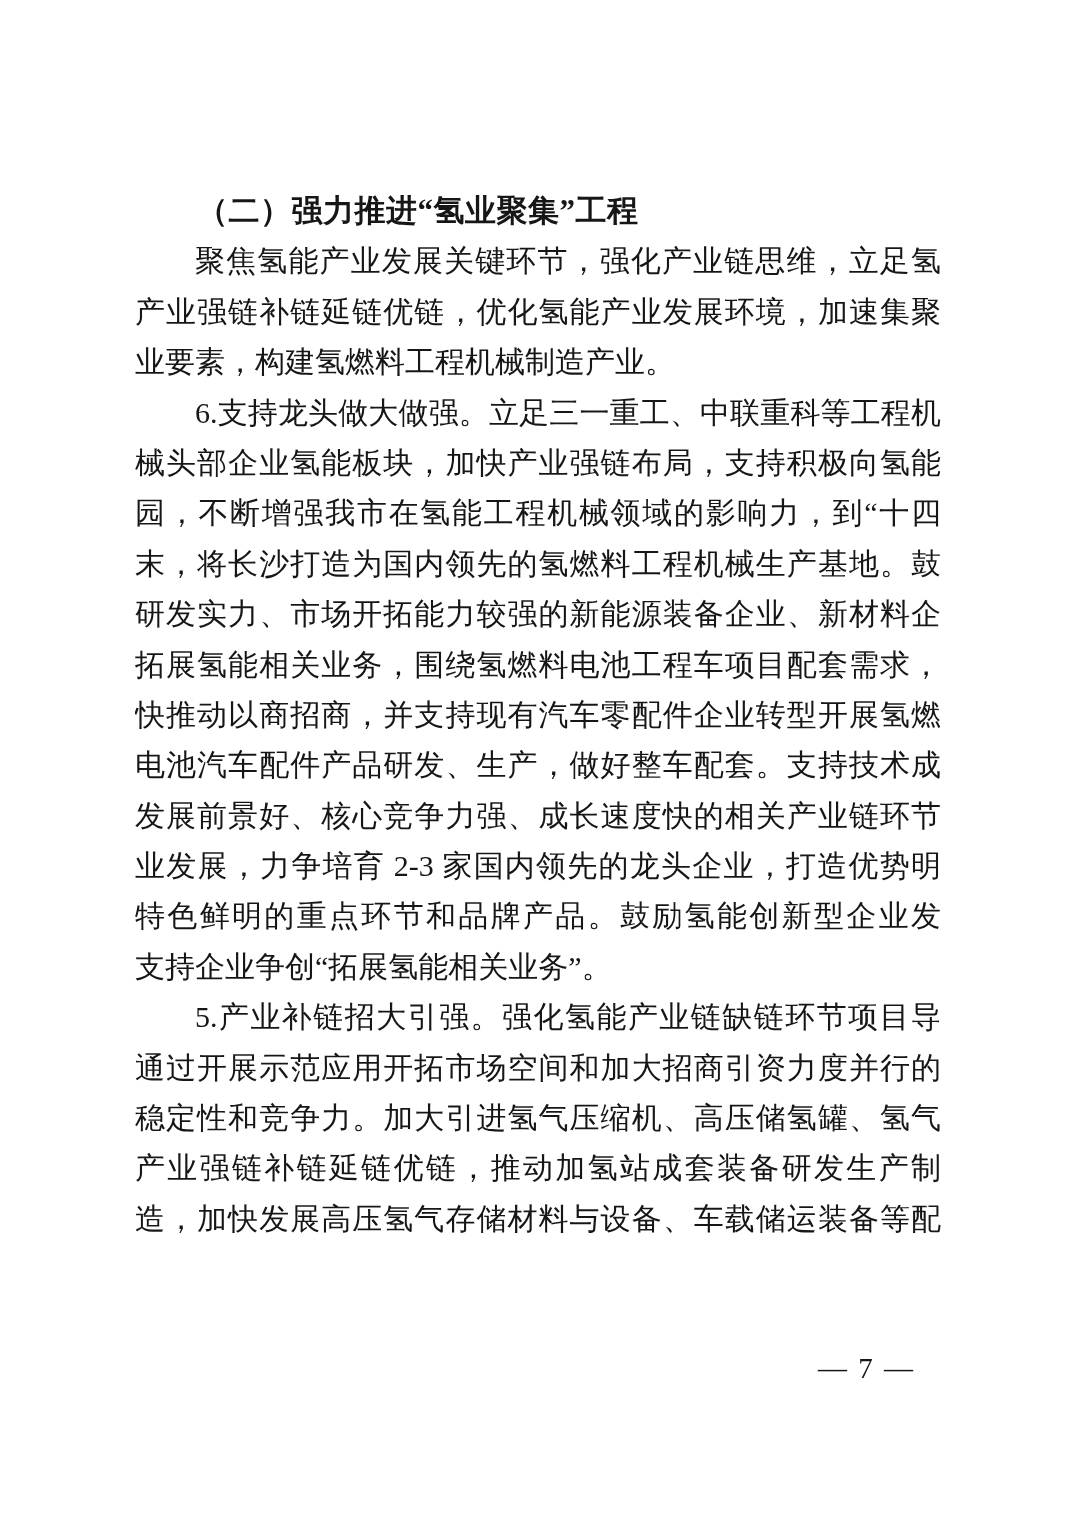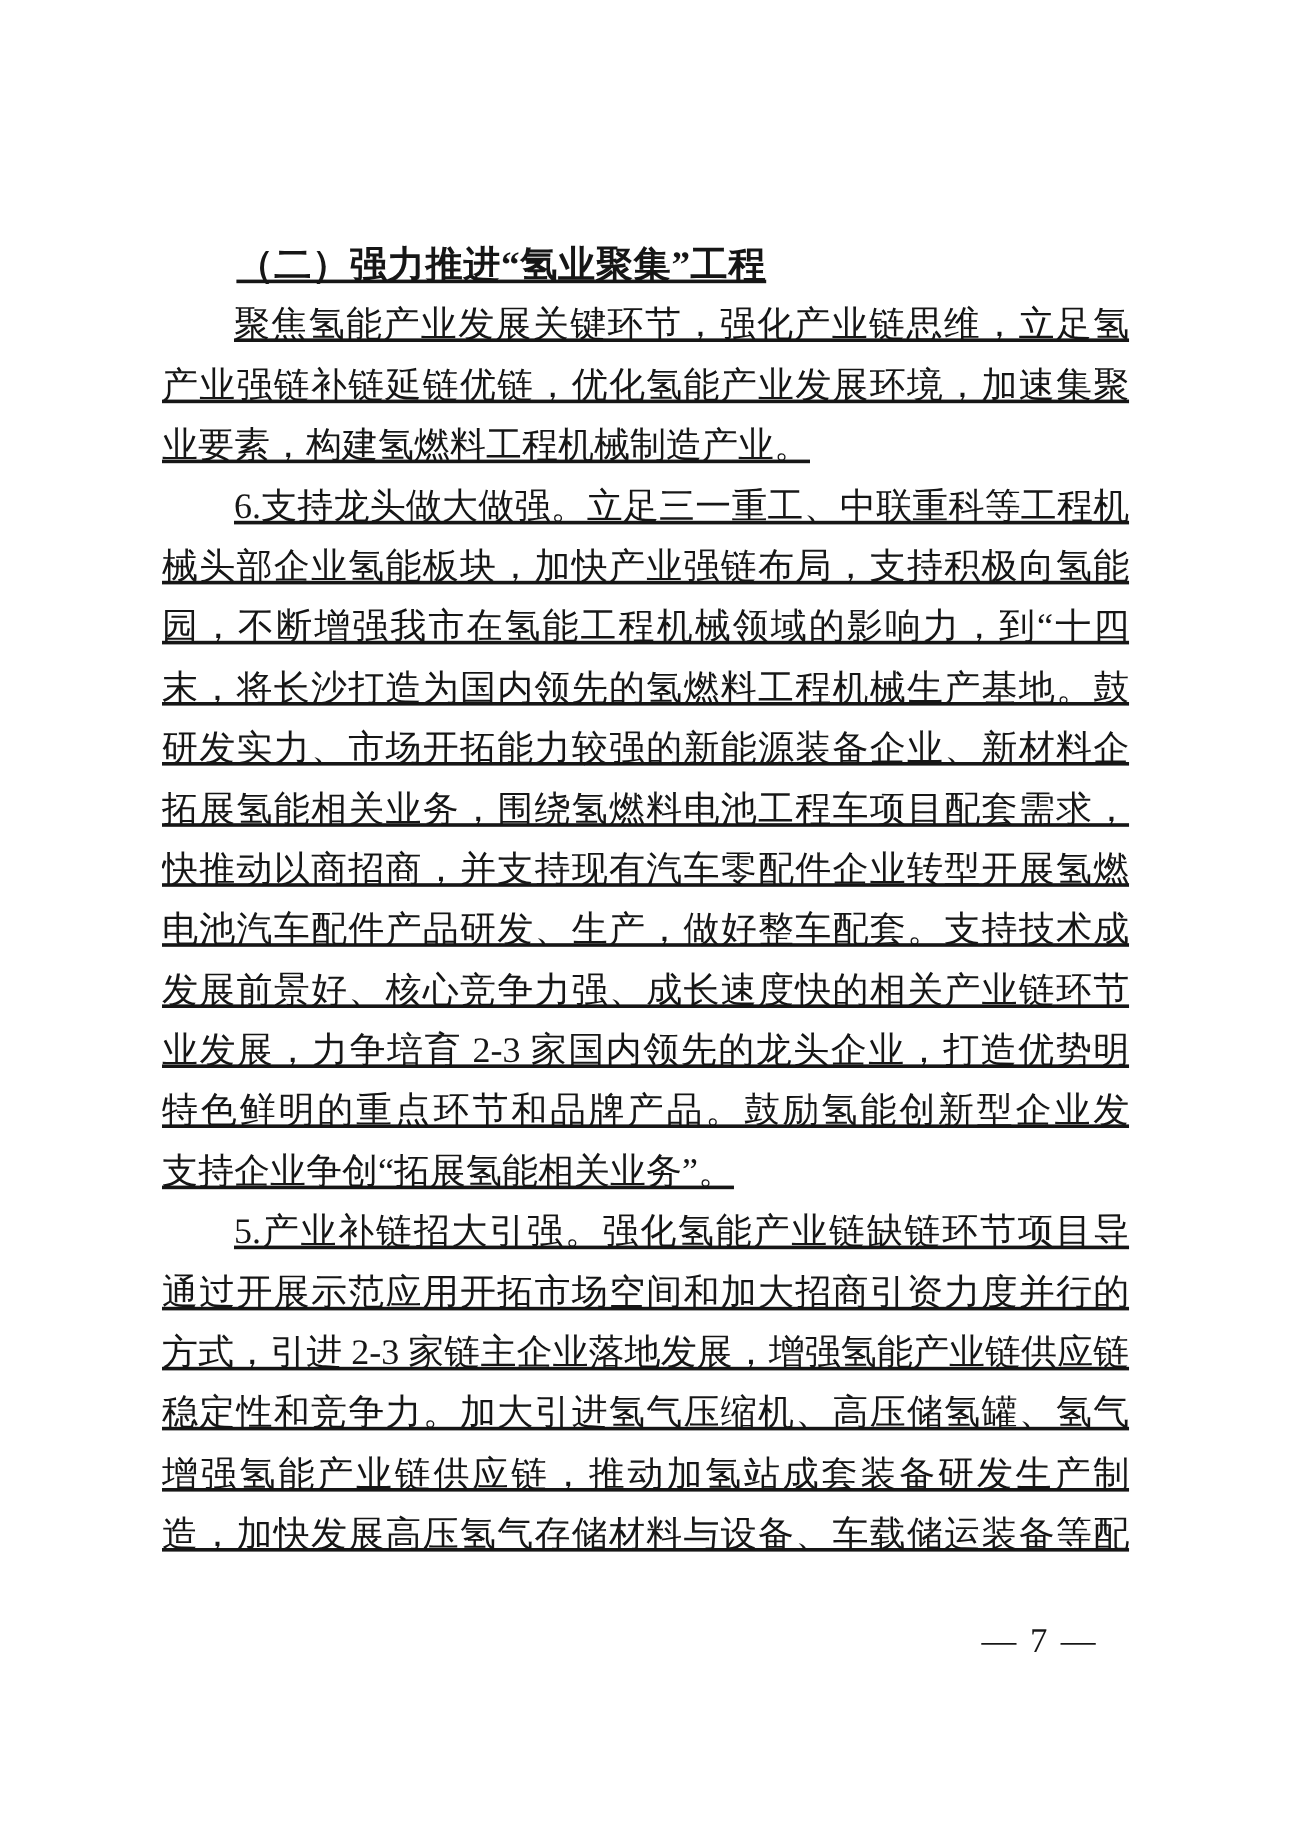--- a/index.html
+++ b/index.html
@@ -16,23 +16,22 @@
     overflow: hidden;
   }
   .page {
     position: absolute;
     inset: 0;
     background: #ffffff;
   }
   .content {
     position: absolute;
     left: 135px;
-    top: 196px;
+    top: 186px;
     width: 806px;
-    text-decoration: underline;
   }
   .heading {
     font-size: 31px;
     font-weight: bold;
     line-height: 50.4px;
     height: 50.4px;
     text-indent: 2em;
     letter-spacing: 0.5px;
     white-space: nowrap;
   }
@@ -88,21 +87,20 @@
           <div class="line">快推动以商招商，并支持现有汽车零配件企业转型开展氢燃料</div>
           <div class="line">电池汽车配件产品研发、生产，做好整车配套。支持技术成熟、</div>
           <div class="line">发展前景好、核心竞争力强、成长速度快的相关产业链环节企</div>
           <div class="line">业发展，力争培育 2-3 家国内领先的龙头企业，打造优势明显、</div>
           <div class="line">特色鲜明的重点环节和品牌产品。鼓励氢能创新型企业发展，</div>
           <div class="line last-left">支持企业争创“拓展氢能相关业务”。</div>
         </div>
         <div class="paragraph">
           <div class="line first">5.产业补链招大引强。强化氢能产业链缺链环节项目导入，</div>
           <div class="line">通过开展示范应用开拓市场空间和加大招商引资力度并行的</div>
-          <div class="line">方式，引进 2-3 家链主企业落地发展，增强氢能产业链供应链</div>
           <div class="line">稳定性和竞争力。加大引进氢气压缩机、高压储氢罐、氢气加</div>
-          <div class="line">增强氢能产业链供应链，推动加氢站成套装备研发生产制</div>
+          <div class="line">产业强链补链延链优链，推动加氢站成套装备研发生产制</div>
           <div class="line">造，加快发展高压氢气存储材料与设备、车载储运装备等配套</div>
         </div>
       </div>
   </div>
   <div class="footer">— 7 —</div>
 </div>
 
 </body></html>

